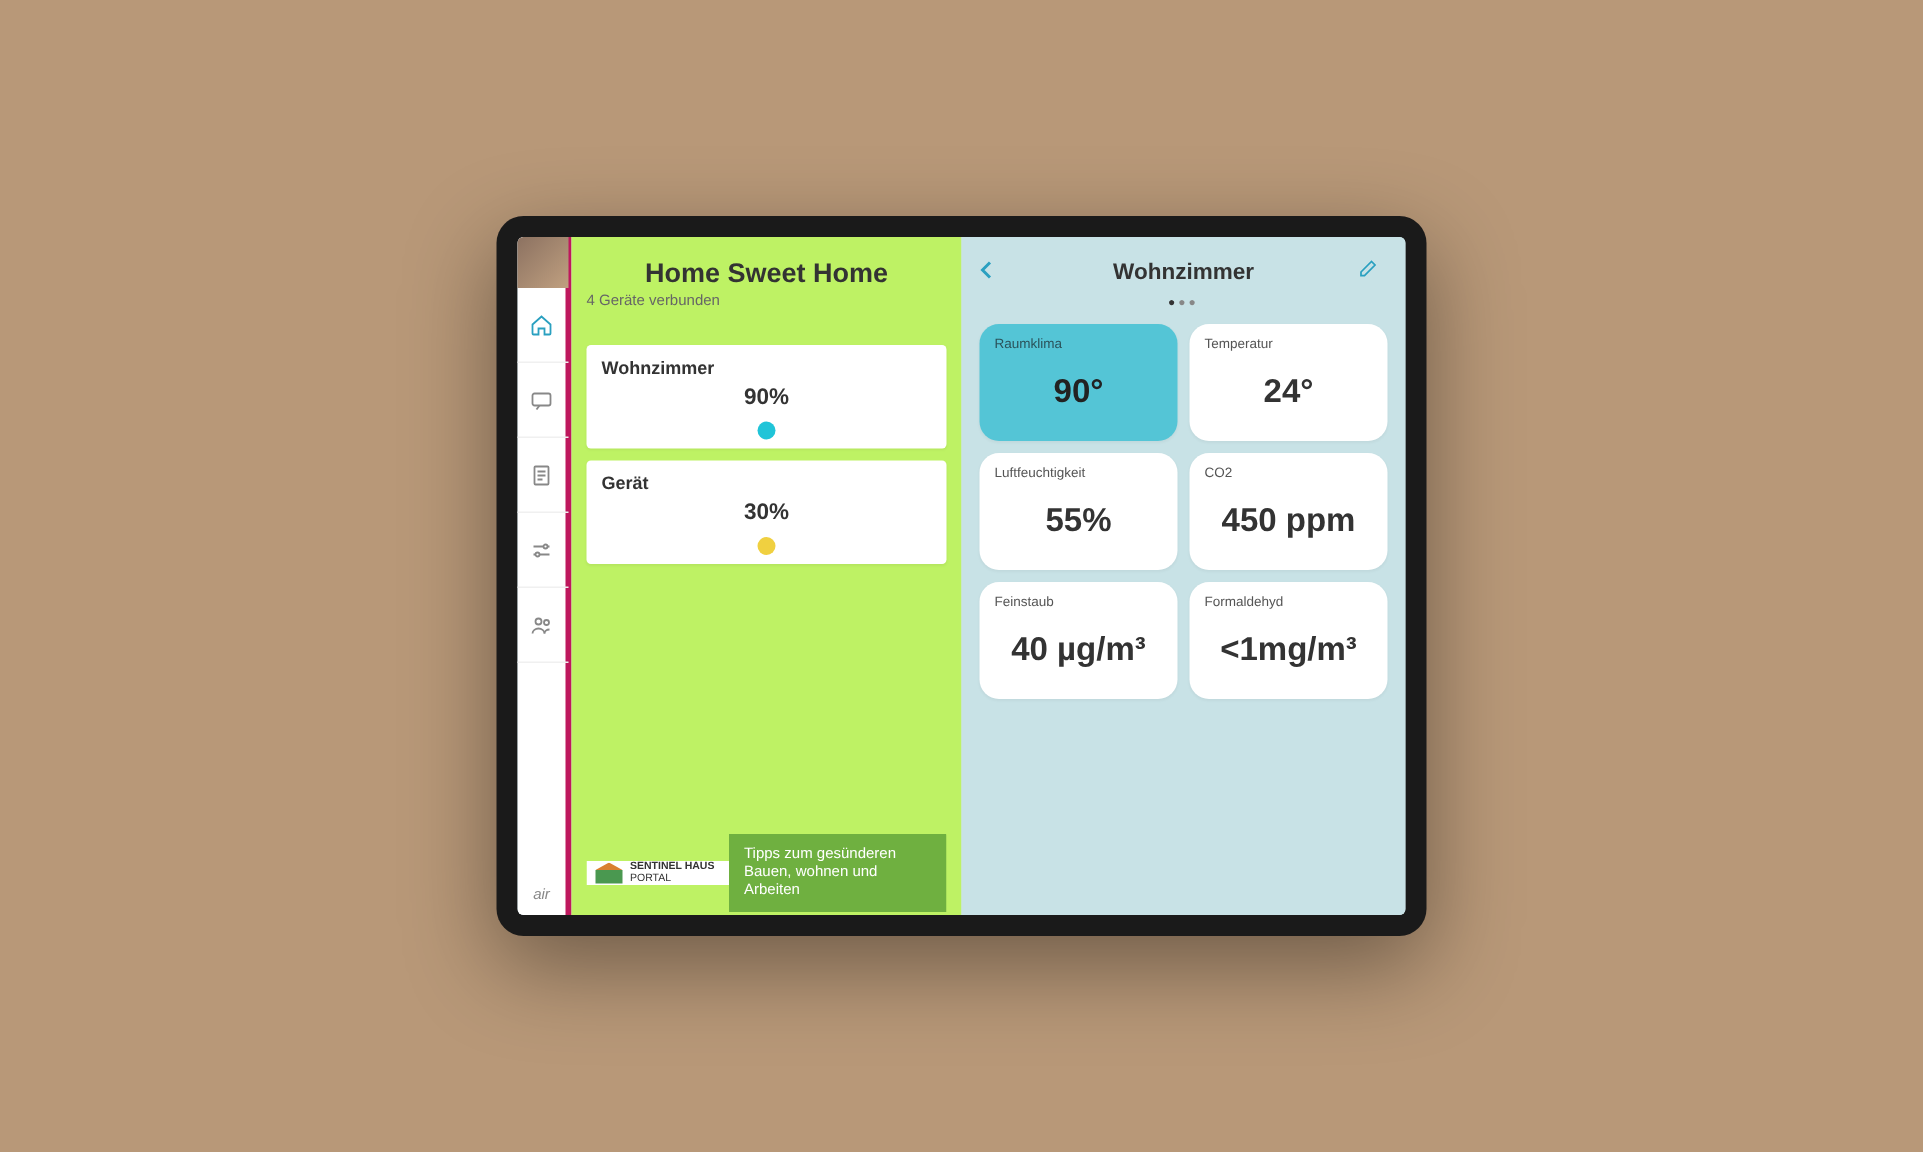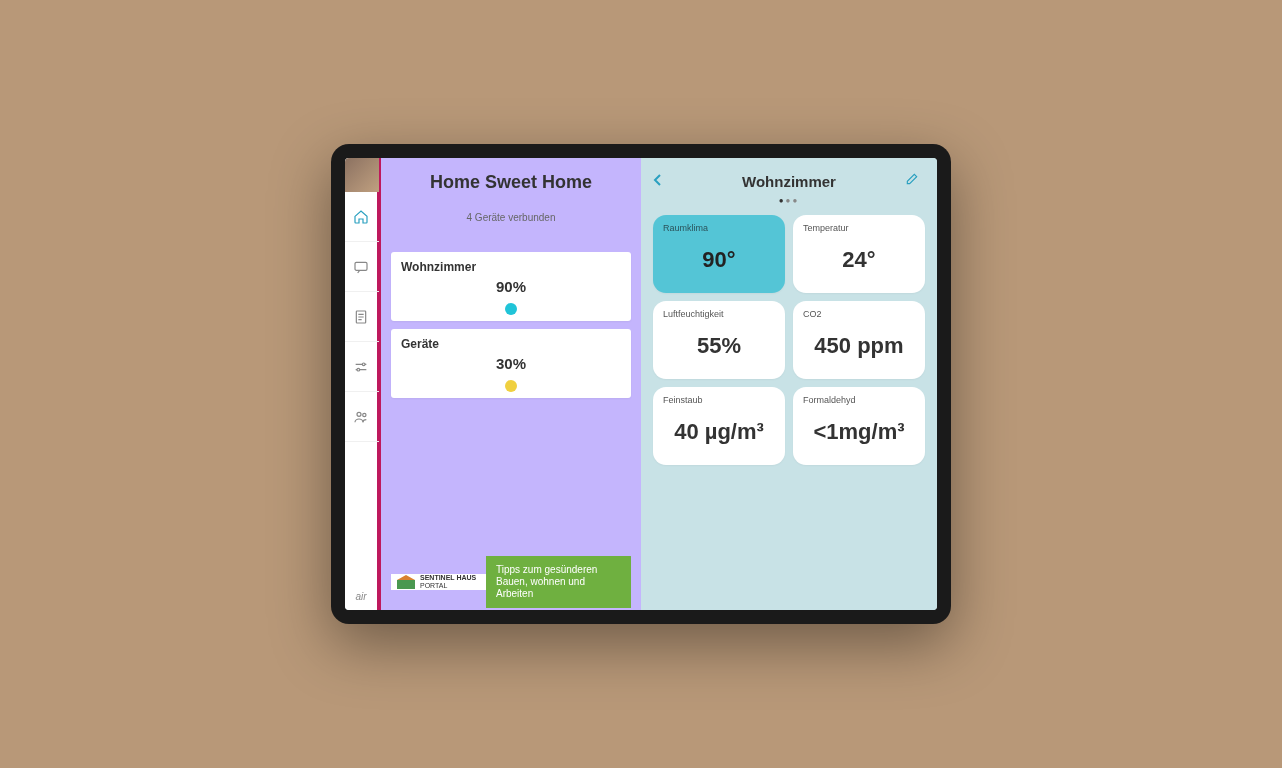--- a/index.html
+++ b/index.html
@@ -65,38 +65,36 @@
     margin-top: auto;
     padding: 8px 0;
     font-size: 10px;
     font-style: italic;
     color: #888;
   }
 
   
   .left-panel {
     width: 260px;
-    background: #c4b5fd;
+    background: #bef264;
     display: flex;
     flex-direction: column;
     padding: 14px 10px 0 10px;
-    gap: 17px;
   }
   .home-title {
     text-align: center;
     font-size: 18px;
     font-weight: 700;
     color: #333;
   }
   .home-sub {
-    text-align: center;
     font-size: 10px;
     color: #666;
     margin-top: 2px;
-    margin-bottom: 12px;
+    margin-bottom: 24px;
   }
   .room-card {
     background: #fff;
     border-radius: 3px;
     padding: 8px 10px 6px 10px;
     margin-bottom: 8px;
     box-shadow: 0 1px 2px rgba(0,0,0,0.05);
     cursor: pointer;
   }
   .room-name { font-size: 12px; font-weight: 600; color: #333; }
@@ -264,21 +262,21 @@
 
       <div id="room-list">
           <div class="room-card">
             <div class="room-name">Wohnzimmer</div>
             <div class="room-val-row">
               <span class="room-val">90%</span>
               <span class="dot" style="background:#20c4d8"></span>
             </div>
           </div>
           <div class="room-card">
-            <div class="room-name">Geräte</div>
+            <div class="room-name">Gerät</div>
             <div class="room-val-row">
               <span class="room-val">30%</span>
               <span class="dot" style="background:#f0d040"></span>
             </div>
           </div>
         </div>
 
 
       <div class="promo">
         <div class="promo-left">

